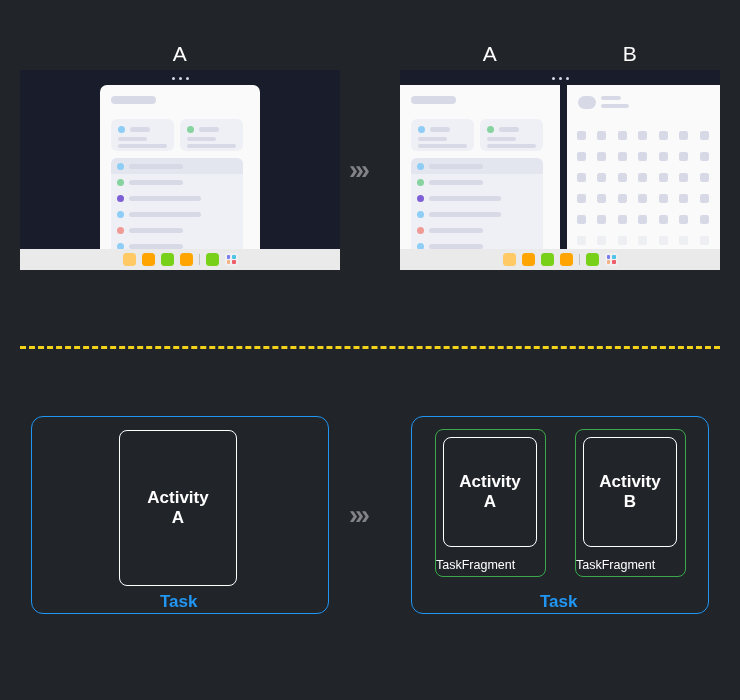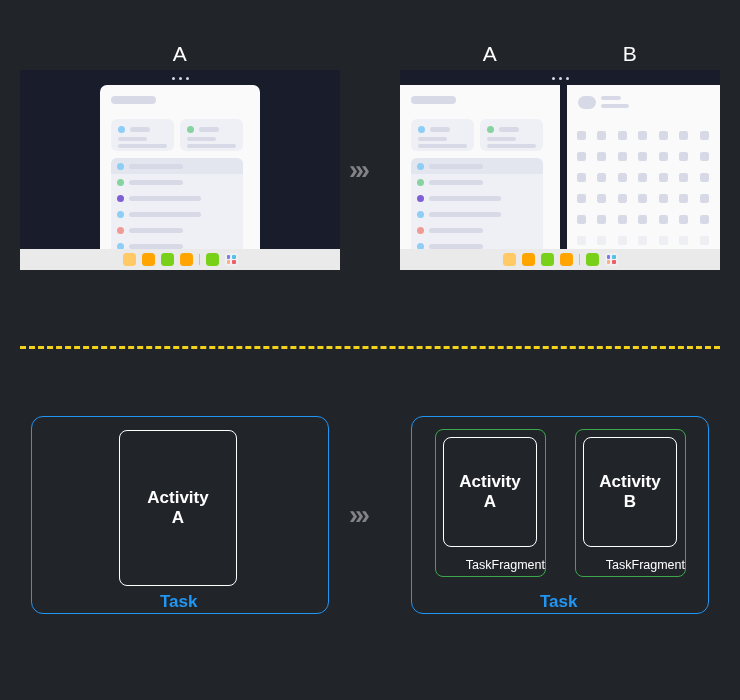--- a/index.html
+++ b/index.html
@@ -107,21 +107,21 @@
     line-height: 1.2;
   }
   .fragment-box {
     position: absolute;
     border: 1.5px solid #3ba94b;
     border-radius: 8px;
   }
   .fragment-label {
     position: absolute;
     bottom: 4px; left: 0; right: 0;
-    text-align: right;
+    text-align: left;
     color: #ffffff;
     font-size: 12.5px;
     font-weight: 400;
   }
 </style>
 </head>
 <body>
 
 <div class="page">
 

